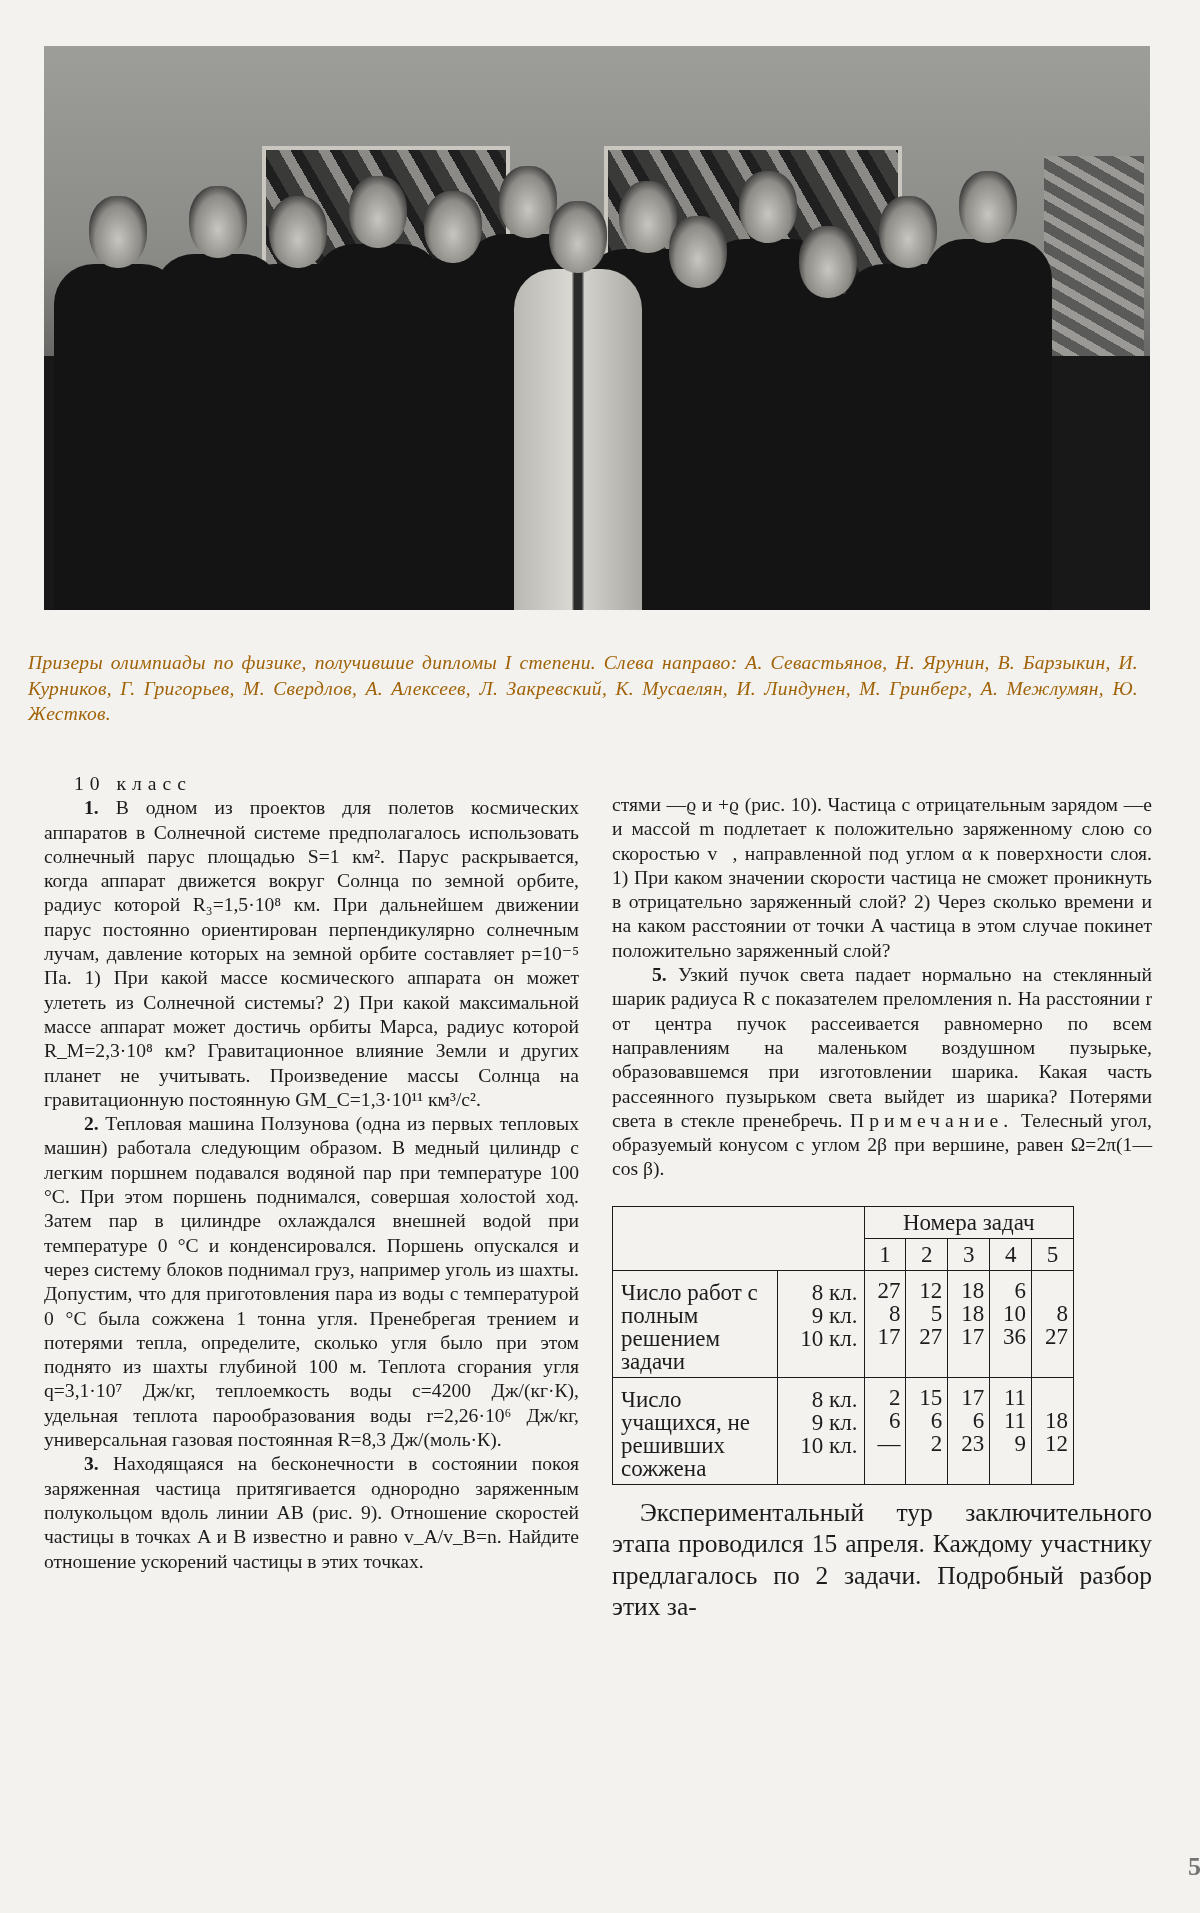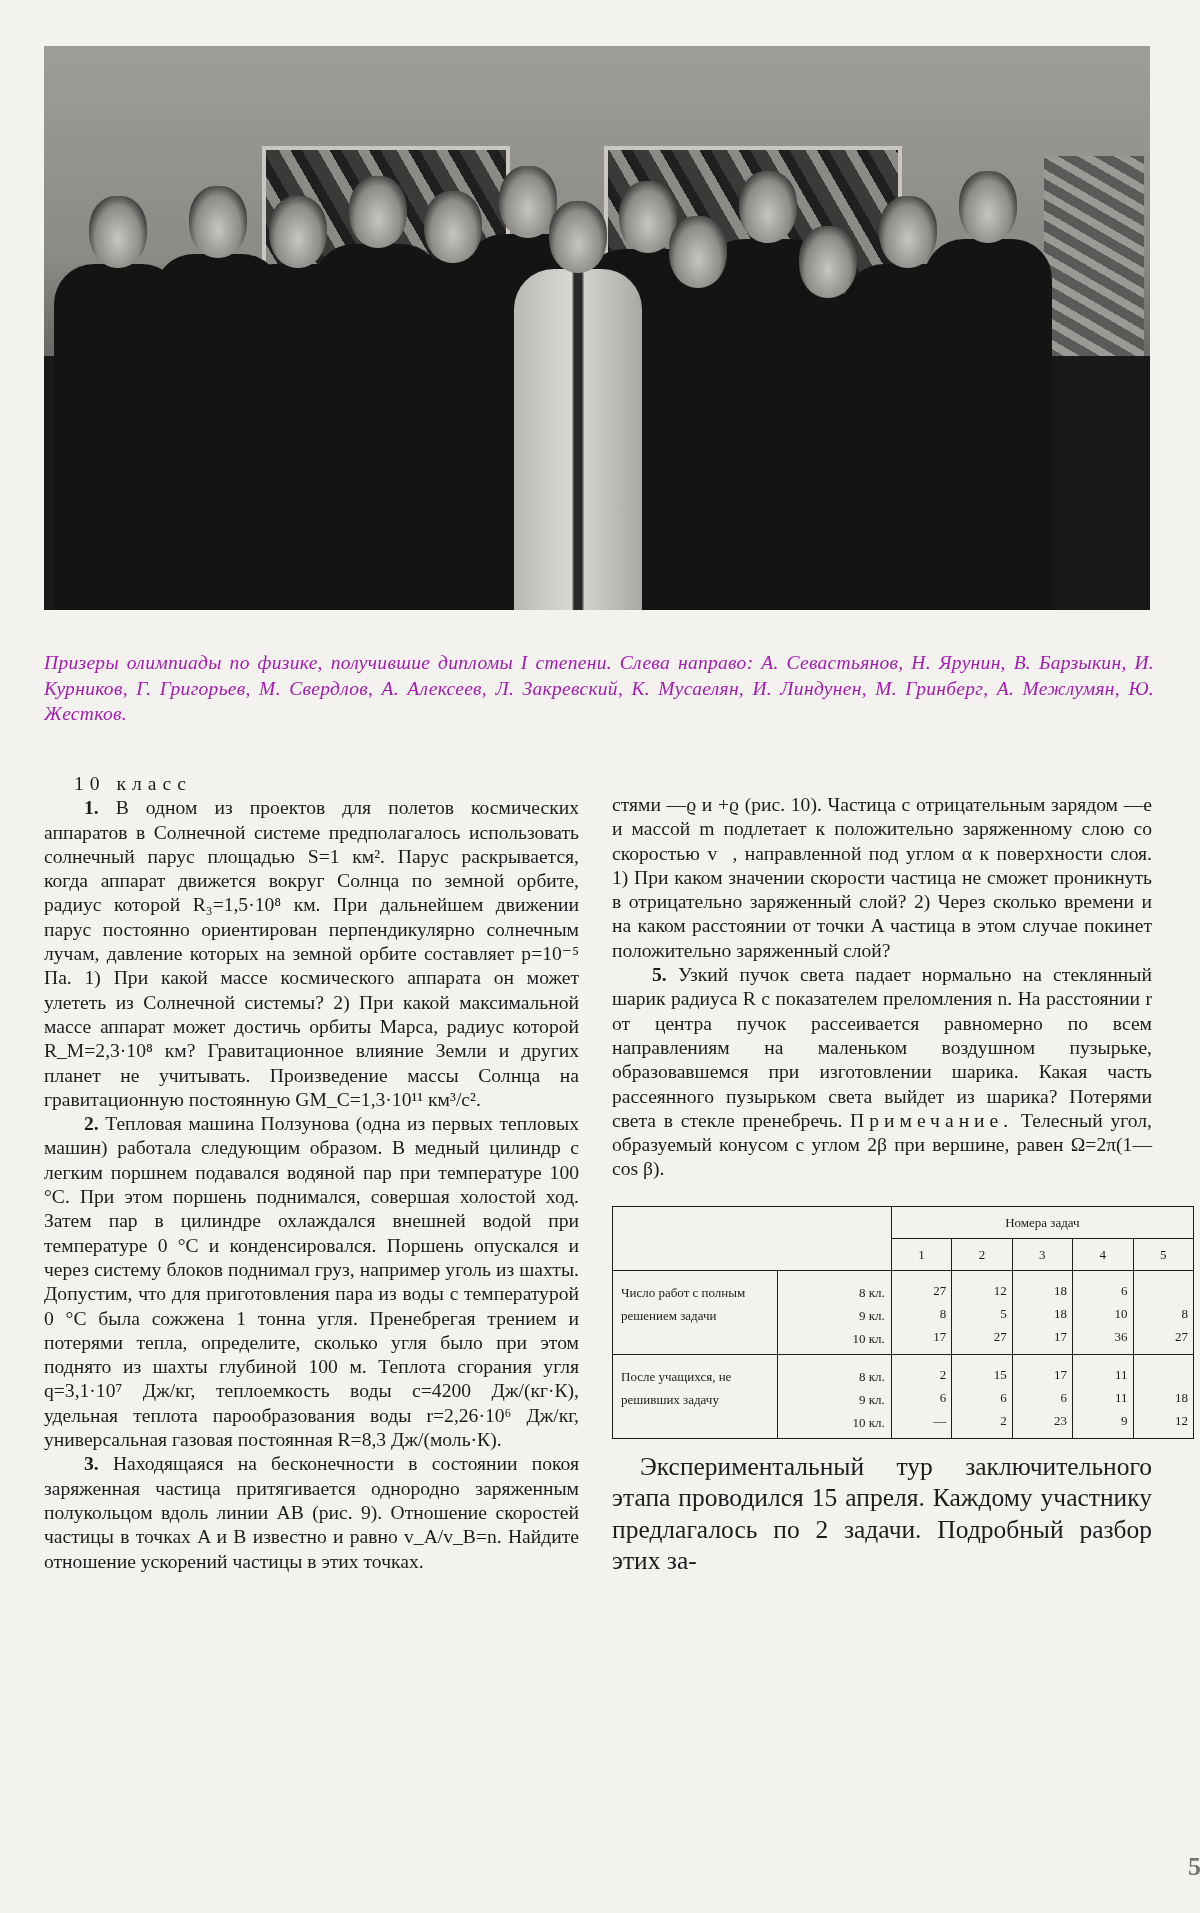--- a/index.html
+++ b/index.html
@@ -20,34 +20,34 @@
   .photo .p3 { left:1000px; top:110px; width:100px; height:200px; border:none;
     background:repeating-linear-gradient(30deg,#5a5a58 0 10px,#9a9996 10px 18px); }
   .photo .floor { position:absolute; left:0; bottom:0; width:100%; height:45%; background:#181818; }
   .person { position:absolute; }
   .person .head { position:absolute; width:58px; height:72px; border-radius:45% 45% 48% 48%;
     background:radial-gradient(ellipse at 50% 60%,#c8c6c0 0%,#8d8b86 55%,#2c2c2c 80%); }
   .person .body { position:absolute; width:128px; height:460px; border-radius:40px 40px 0 0; background:#141414; }
   .person.light .body { background:linear-gradient(90deg,#b9b8b2,#d9d8d3 45%,#2a2a2a 47%,#2a2a2a 53%,#d2d1cc 55%,#a9a8a2); }
 
   .caption {
-    position:absolute; left:44px; top:650px; width:1110px;
+    position:absolute; left:28px; top:650px; width:1110px;
     font-style:italic; font-size:19.5px; line-height:25.5px; text-align:justify;
-    letter-spacing:0.3px; color:#a21caf;
+    letter-spacing:0.3px; color:#a16207;
   }
   .col { position:absolute; font-size:19.6px; line-height:24.3px; text-align:justify; color:#1c1c1c; }
   .col-left { left:44px; top:772px; width:535px; }
   .col-right { left:612px; top:793px; width:540px; }
   .col p { margin:0; }
   .para { text-indent:40px; }
   .section-head { letter-spacing:6px; margin-left:30px !important; }
   .num { font-weight:bold; }
   .lead { font-size:25.5px; line-height:31.5px; margin-top:6px !important; text-indent:28px; }
   .table-wrap { margin:24px 0 12px 0; }
-  table.results { border-collapse:collapse; width:582px; font-size:13px; line-height:23px; }
+  table.results { border-collapse:collapse; width:462px; font-size:23px; line-height:23px; }
   table.results td { border:1.6px solid #1c1c1c; padding:2px 5px; vertical-align:top; }
   table.results td.num-cell { text-align:right; padding:8px 5px 4px 4px; }
   table.results td.hdr { text-align:center; padding:4px 4px; }
   table.results td.lbl { text-align:left; padding:10px 6px 4px 8px; }
   table.results td.cls { text-align:right; padding:10px 6px 4px 4px; }
   .stack span { display:block; }
   .page-number {
     position:absolute; left:1188px; top:1852px; font-size:26px; font-weight:bold; color:#737373;
   }
 </style>
@@ -192,21 +192,21 @@
           <span>36</span>
         </td>
         <td class="num-cell stack">
           <span class="cell-v">&nbsp;</span>
           <span>8</span>
           <span>27</span>
         </td>
       </tr>
 
       <tr>
-        <td class="lbl">После учащихся, не решивших задачу</td>
+        <td class="lbl">Число учащихся, не решивших сожжена</td>
         <td class="cls stack">
           <span>8 кл.</span>
           <span>9 кл.</span>
           <span>10 кл.</span>
         </td>
         <td class="num-cell stack">
           <span>2</span>
           <span>6</span>
           <span>—</span>
         </td>

